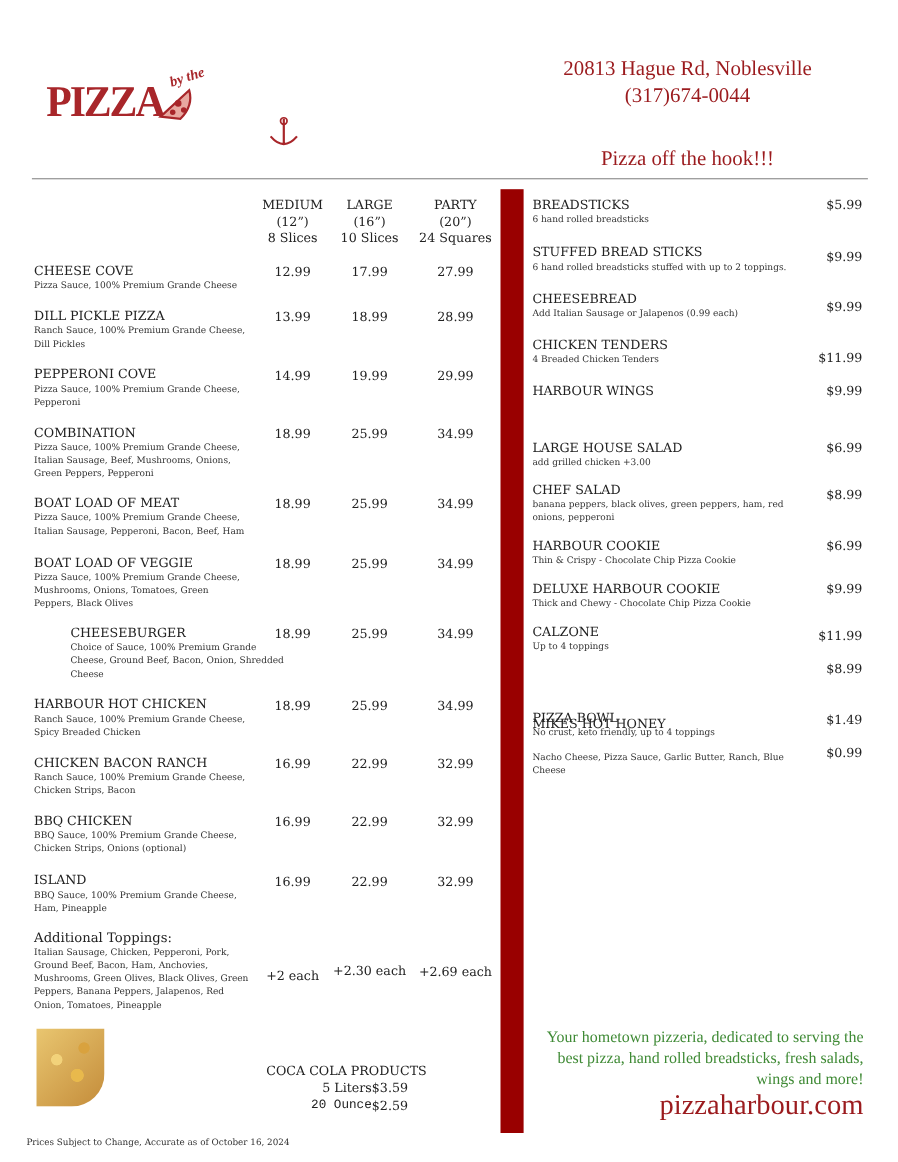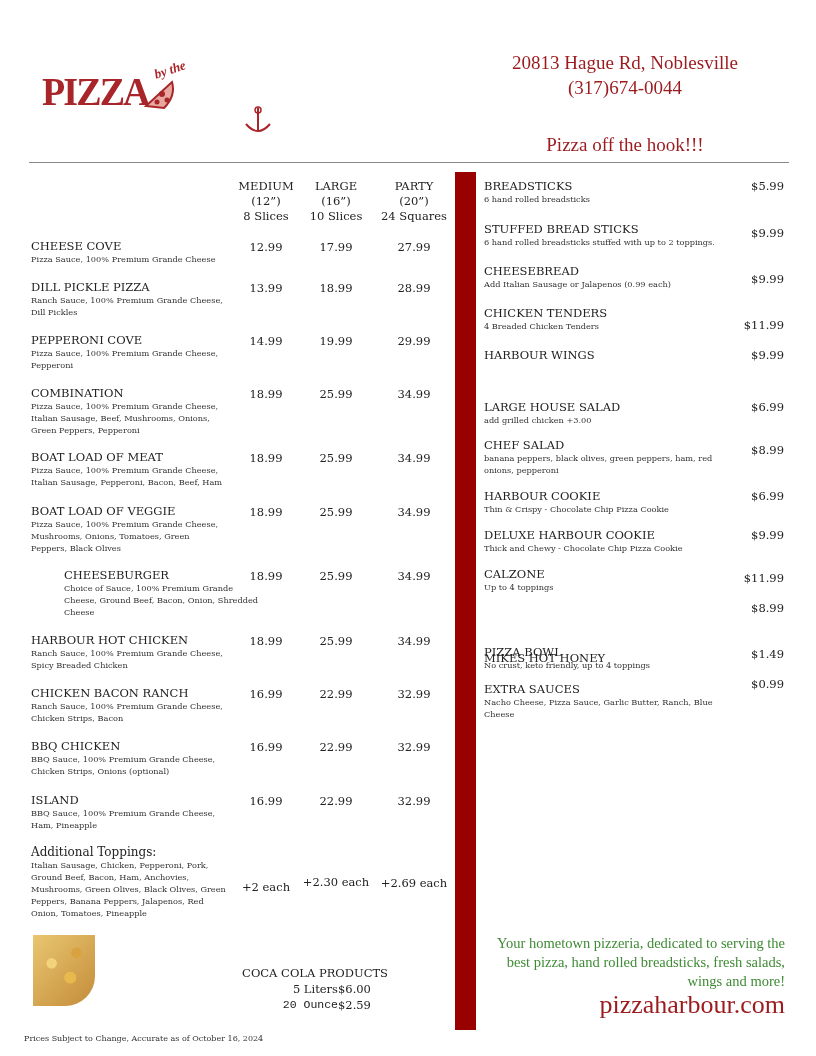--- a/index.html
+++ b/index.html
@@ -158,21 +158,21 @@
 <div class="abs price" style="left:231px;top:880px;">+2 each</div>
 <div class="abs price" style="left:301px;top:875px;width:70px;line-height:15px;">+2.30 each</div>
 <div class="abs price" style="left:374px;top:876px;width:80px;">+2.69 each</div>
 
 <div class="abs pizzaimg"></div>
 
 <div class="abs" style="left:238px;top:965px;width:150px;font-size:11.5px;line-height:16px;text-align:right;">
   <div>COCA COLA PRODUCTS</div>
   <div style="display:flex;">
     <span style="width:100px;">5 Liters</span>
-    <span>$6.00</span>
+    <span>$3.59</span>
   </div>
   <div style="display:flex;">
     <span style="width:100px;font-family:Liberation Mono, monospace;">20 Ounce</span>
     <span>$2.59</span>
   </div>
 </div>
 
 <div id="sides">
     <div class="abs" style="left:484px;top:179px;width:250px;">
        <div class="rname">BREADSTICKS</div>
@@ -227,21 +227,20 @@
        <div class="rname">PIZZA BOWL</div>
        <div class="rdesc">No crust, keto friendly, up to 4 toppings</div>
      </div>
      <div class="abs rprice" style="left:714px;top:601px;">$8.99</div>
     <div class="abs" style="left:484px;top:651px;width:250px;">
        <div class="rname">MIKES HOT HONEY</div>
        <div class="rdesc"></div>
      </div>
      <div class="abs rprice" style="left:714px;top:647px;">$1.49</div>
     <div class="abs" style="left:484px;top:682px;width:250px;">
-       <div class="rname">EXTRA SAUCES</div>
        <div class="rdesc">Nacho Cheese, Pizza Sauce, Garlic Butter, Ranch, Blue Cheese</div>
      </div>
      <div class="abs rprice" style="left:714px;top:677px;">$0.99</div>
   </div>
 
 <div class="abs green" style="left:480px;top:934px;width:305px;">Your hometown pizzeria, dedicated to serving the best pizza, hand rolled breadsticks, fresh salads, wings and more!</div>
 <div class="abs site" style="left:480px;top:990px;width:305px;">pizzaharbour.com</div>
 
 <div class="abs footnote" style="left:24px;top:1034px;">Prices Subject to Change, Accurate as of October 16, 2024</div>
 

